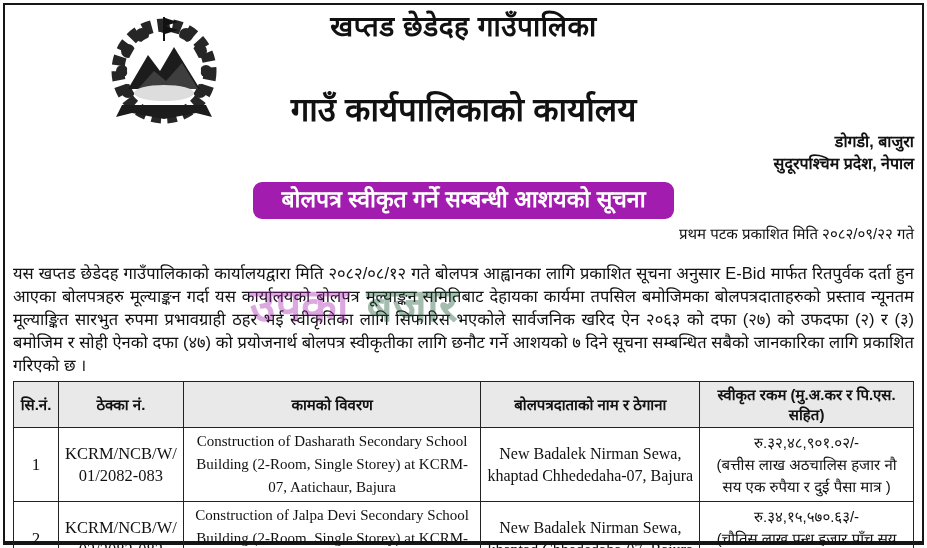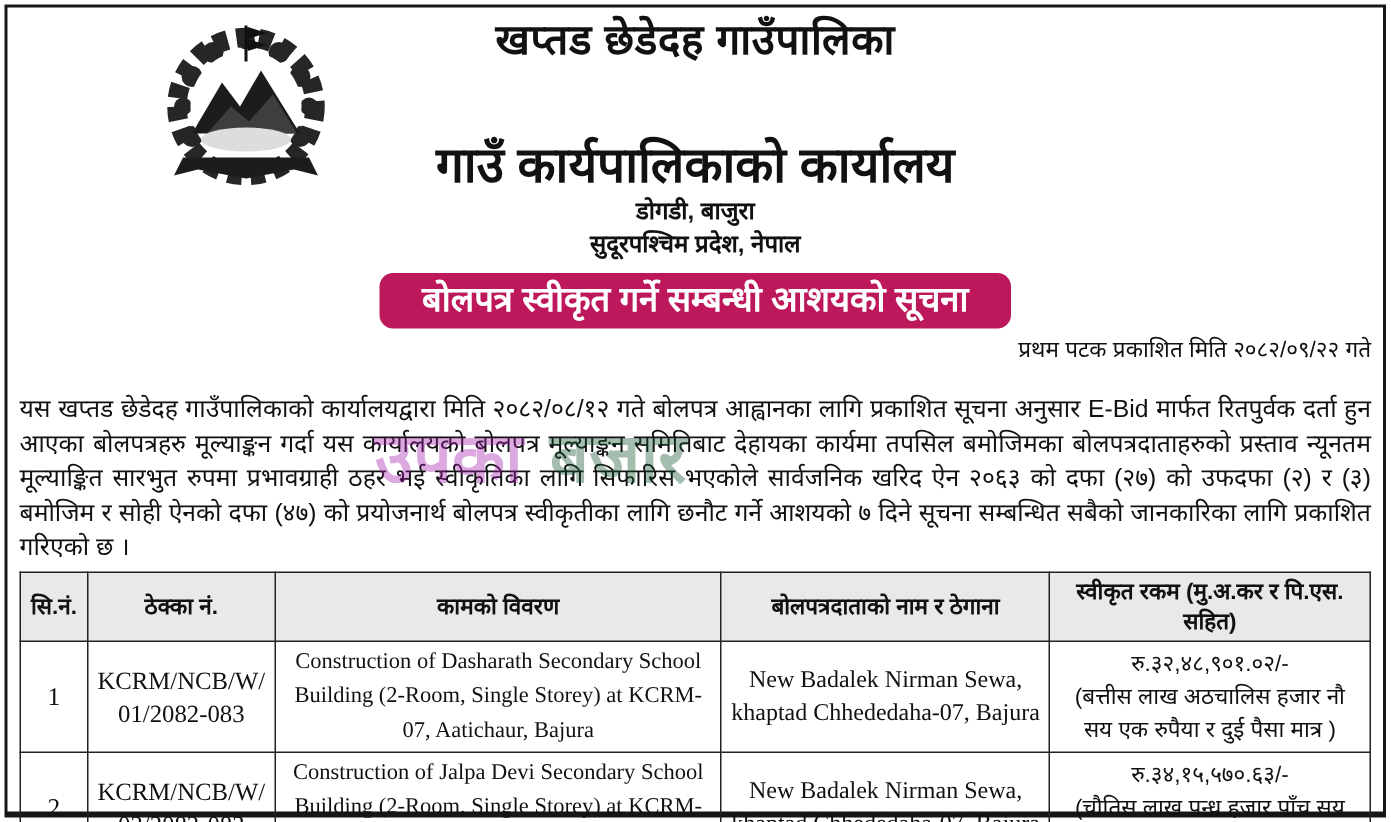--- a/index.html
+++ b/index.html
@@ -29,26 +29,26 @@
     left: 95px; top: 4px;
     width: 112px; height: 114px;
   }
   .title-municipality {
     font-size: 28px; font-weight: bold; line-height: 36px;
     letter-spacing: 0.5px;
   }
   .title-office {
     font-size: 33px; font-weight: bold; line-height: 42px; margin-top: 44px;
   }
-  .addr { font-size: 16px; font-weight: 600; line-height: 22px; }
+  .addr { font-size: 16px; font-weight: 600; line-height: 22px; text-align: right; }
   
   .banner-wrap { text-align: center; margin-top: 7px; }
   .banner {
     display: inline-block;
-    background: #be185d;
+    background: #a21caf;
     color: #ffffff;
     font-size: 23px;
     font-weight: bold;
     padding: 3px 28px 6px 28px;
     border-radius: 9px;
     line-height: 28px;
   }
   .pub-line {
     text-align: right;
     font-size: 15px;

